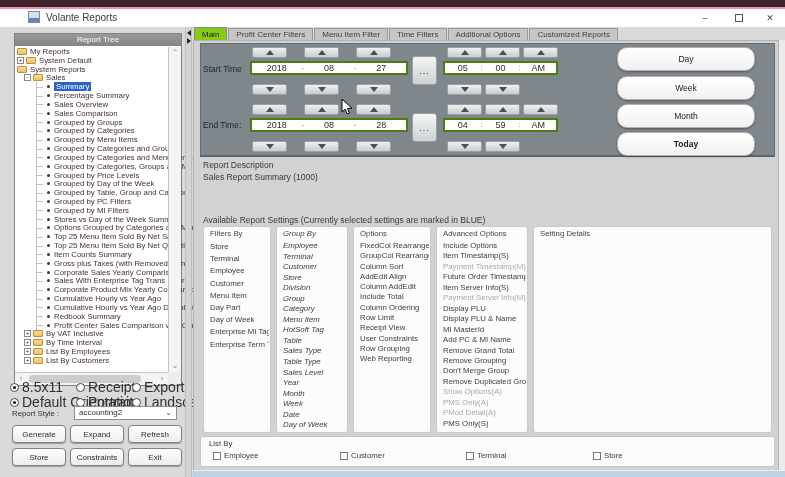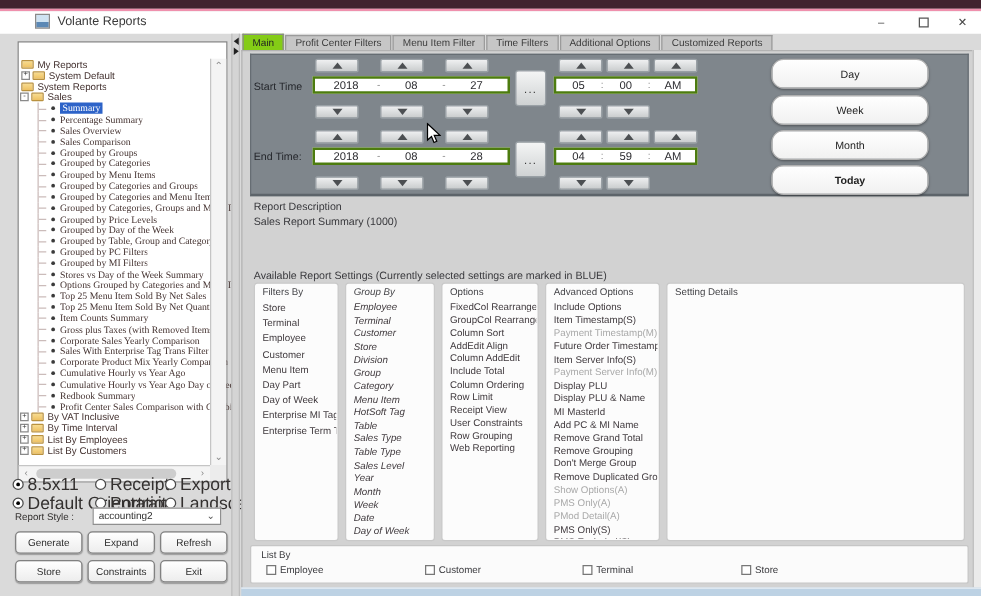--- a/index.html
+++ b/index.html
@@ -19,22 +19,22 @@
   #maxbox {display:inline-block;width:8px;height:8px;border:1px solid #555;margin-top:4px;}
   #closebtn {left:757px;}
 
   
   #treebox {position:absolute;left:14px;top:33px;width:168px;height:353px;background:#fff;border:1px solid #828282;}
   #treeheader {position:absolute;left:0;top:0;right:0;height:12px;background:linear-gradient(#9a9a9a,#848484);
     color:#fff;font-size:8px;line-height:12px;text-align:center;}
   #tree-body {position:absolute;left:1px;top:13px;width:183px;height:318px;overflow:hidden;}
   .trow {height:8.83px;display:flex;align-items:center;white-space:nowrap;font-size:7.8px;color:#43312f;}
   .trow.ind0 {padding-left:1px;}
-  .trow.ind1 {padding-left:0;}
-  .trow.ind2 {padding-left:14px;font-family:Liberation Serif, serif;}
+  .trow.ind1 {padding-left:8px;}
+  .trow.ind2 {padding-left:20px;}
   .exp {width:7px;height:7px;border:1px solid #8a8a8a;background:#fff;font-size:6px;line-height:5px;
     text-align:center;color:#333;margin-right:2px;flex:0 0 auto;}
   .fold {width:10px;height:7px;background:linear-gradient(#f8dc90,#eec162);border:1px solid #b9913f;
     border-radius:1px;margin-right:3px;flex:0 0 auto;}
   .guide {width:9px;align-self:stretch;border-left:1px solid #cbbcba;position:relative;margin-right:2px;flex:0 0 auto;}
   .guide::after {content:"";position:absolute;left:0;top:50%;width:6px;height:1px;background:#cbbcba;}
   .dot {width:3px;height:3px;background:#3a3a3a;border-radius:50%;margin-right:4px;flex:0 0 auto;}
   .tlab {overflow:hidden;}
   .tlab.sel {background:#2d63c8;color:#fff;padding:0 2px;}
   
@@ -90,21 +90,21 @@
   .tri-dn {width:0;height:0;border-left:4px solid transparent;border-right:4px solid transparent;border-top:5px solid #4c4f52;}
   .field {position:absolute;height:14px;background:#fff;border:2px solid #4d7c0f;display:flex;
     font-size:9px;color:#2d2d31;}
   .field .seg {flex:1;text-align:center;}
   .field .sep {flex:0 0 auto;color:#888;font-size:8px;}
   .datefield {width:158px;}
   .timefield {width:115px;}
   .dots-btn {position:absolute;left:412px;width:25px;height:29px;background:linear-gradient(#f4f5f5,#cfd2d3);
     border:1px solid #9aa1a6;border-radius:3px;font-size:9px;letter-spacing:1px;color:#333;
     display:flex;align-items:center;justify-content:center;}
-  .quickbtn {position:absolute;left:617px;width:126px;height:24px;background:linear-gradient(#ffffff,#f1f1f1);
+  .quickbtn {position:absolute;left:617px;width:138px;height:24px;background:linear-gradient(#ffffff,#f1f1f1);
     border:1px solid #b0b0b0;border-radius:10px;box-shadow:0 1px 2px rgba(0,0,0,.35);
     font-size:8.5px;color:#222;display:flex;align-items:center;justify-content:center;}
 
   
   .desc-line {position:absolute;left:203px;font-size:8.5px;color:#38383c;}
   #settingsheader {position:absolute;left:203px;top:215px;font-size:8.5px;color:#39393d;}
   .setcol {position:absolute;top:226px;height:207px;background:#fcfcfc;border:1px solid #c9c9c9;border-radius:3px;overflow:hidden;}
   .setcol .coltitle {position:absolute;left:6px;top:2px;font-size:7.8px;color:#454549;white-space:nowrap;}
   .setcol .colitems {position:absolute;left:6px;right:1px;top:14px;bottom:1px;overflow:hidden;}
   .sitem {font-size:7.8px;color:#403a3e;white-space:nowrap;overflow:hidden;}
@@ -127,20 +127,21 @@
 <div id="topbar"></div>
 <div id="pinkline"></div>
 <div id="titlebar"></div>
 <div id="appicon"></div>
 <div id="apptitle">Volante Reports</div>
 <div class="winctl" id="minbtn">–</div>
 <div class="winctl" id="maxbtn"><span id="maxbox"></span></div>
 <div class="winctl" id="closebtn">✕</div>
 
 <div id="treebox">
+  <div id="treeheader">Report Tree</div>
   <div id="tree-body">
       <div class="trow ind0">
         <span class="fold"></span>
         <span class="tlab">My Reports</span>
       </div>
       <div class="trow ind0">
         <span class="exp">+</span>
         <span class="fold"></span>
         <span class="tlab">System Default</span>
       </div>

